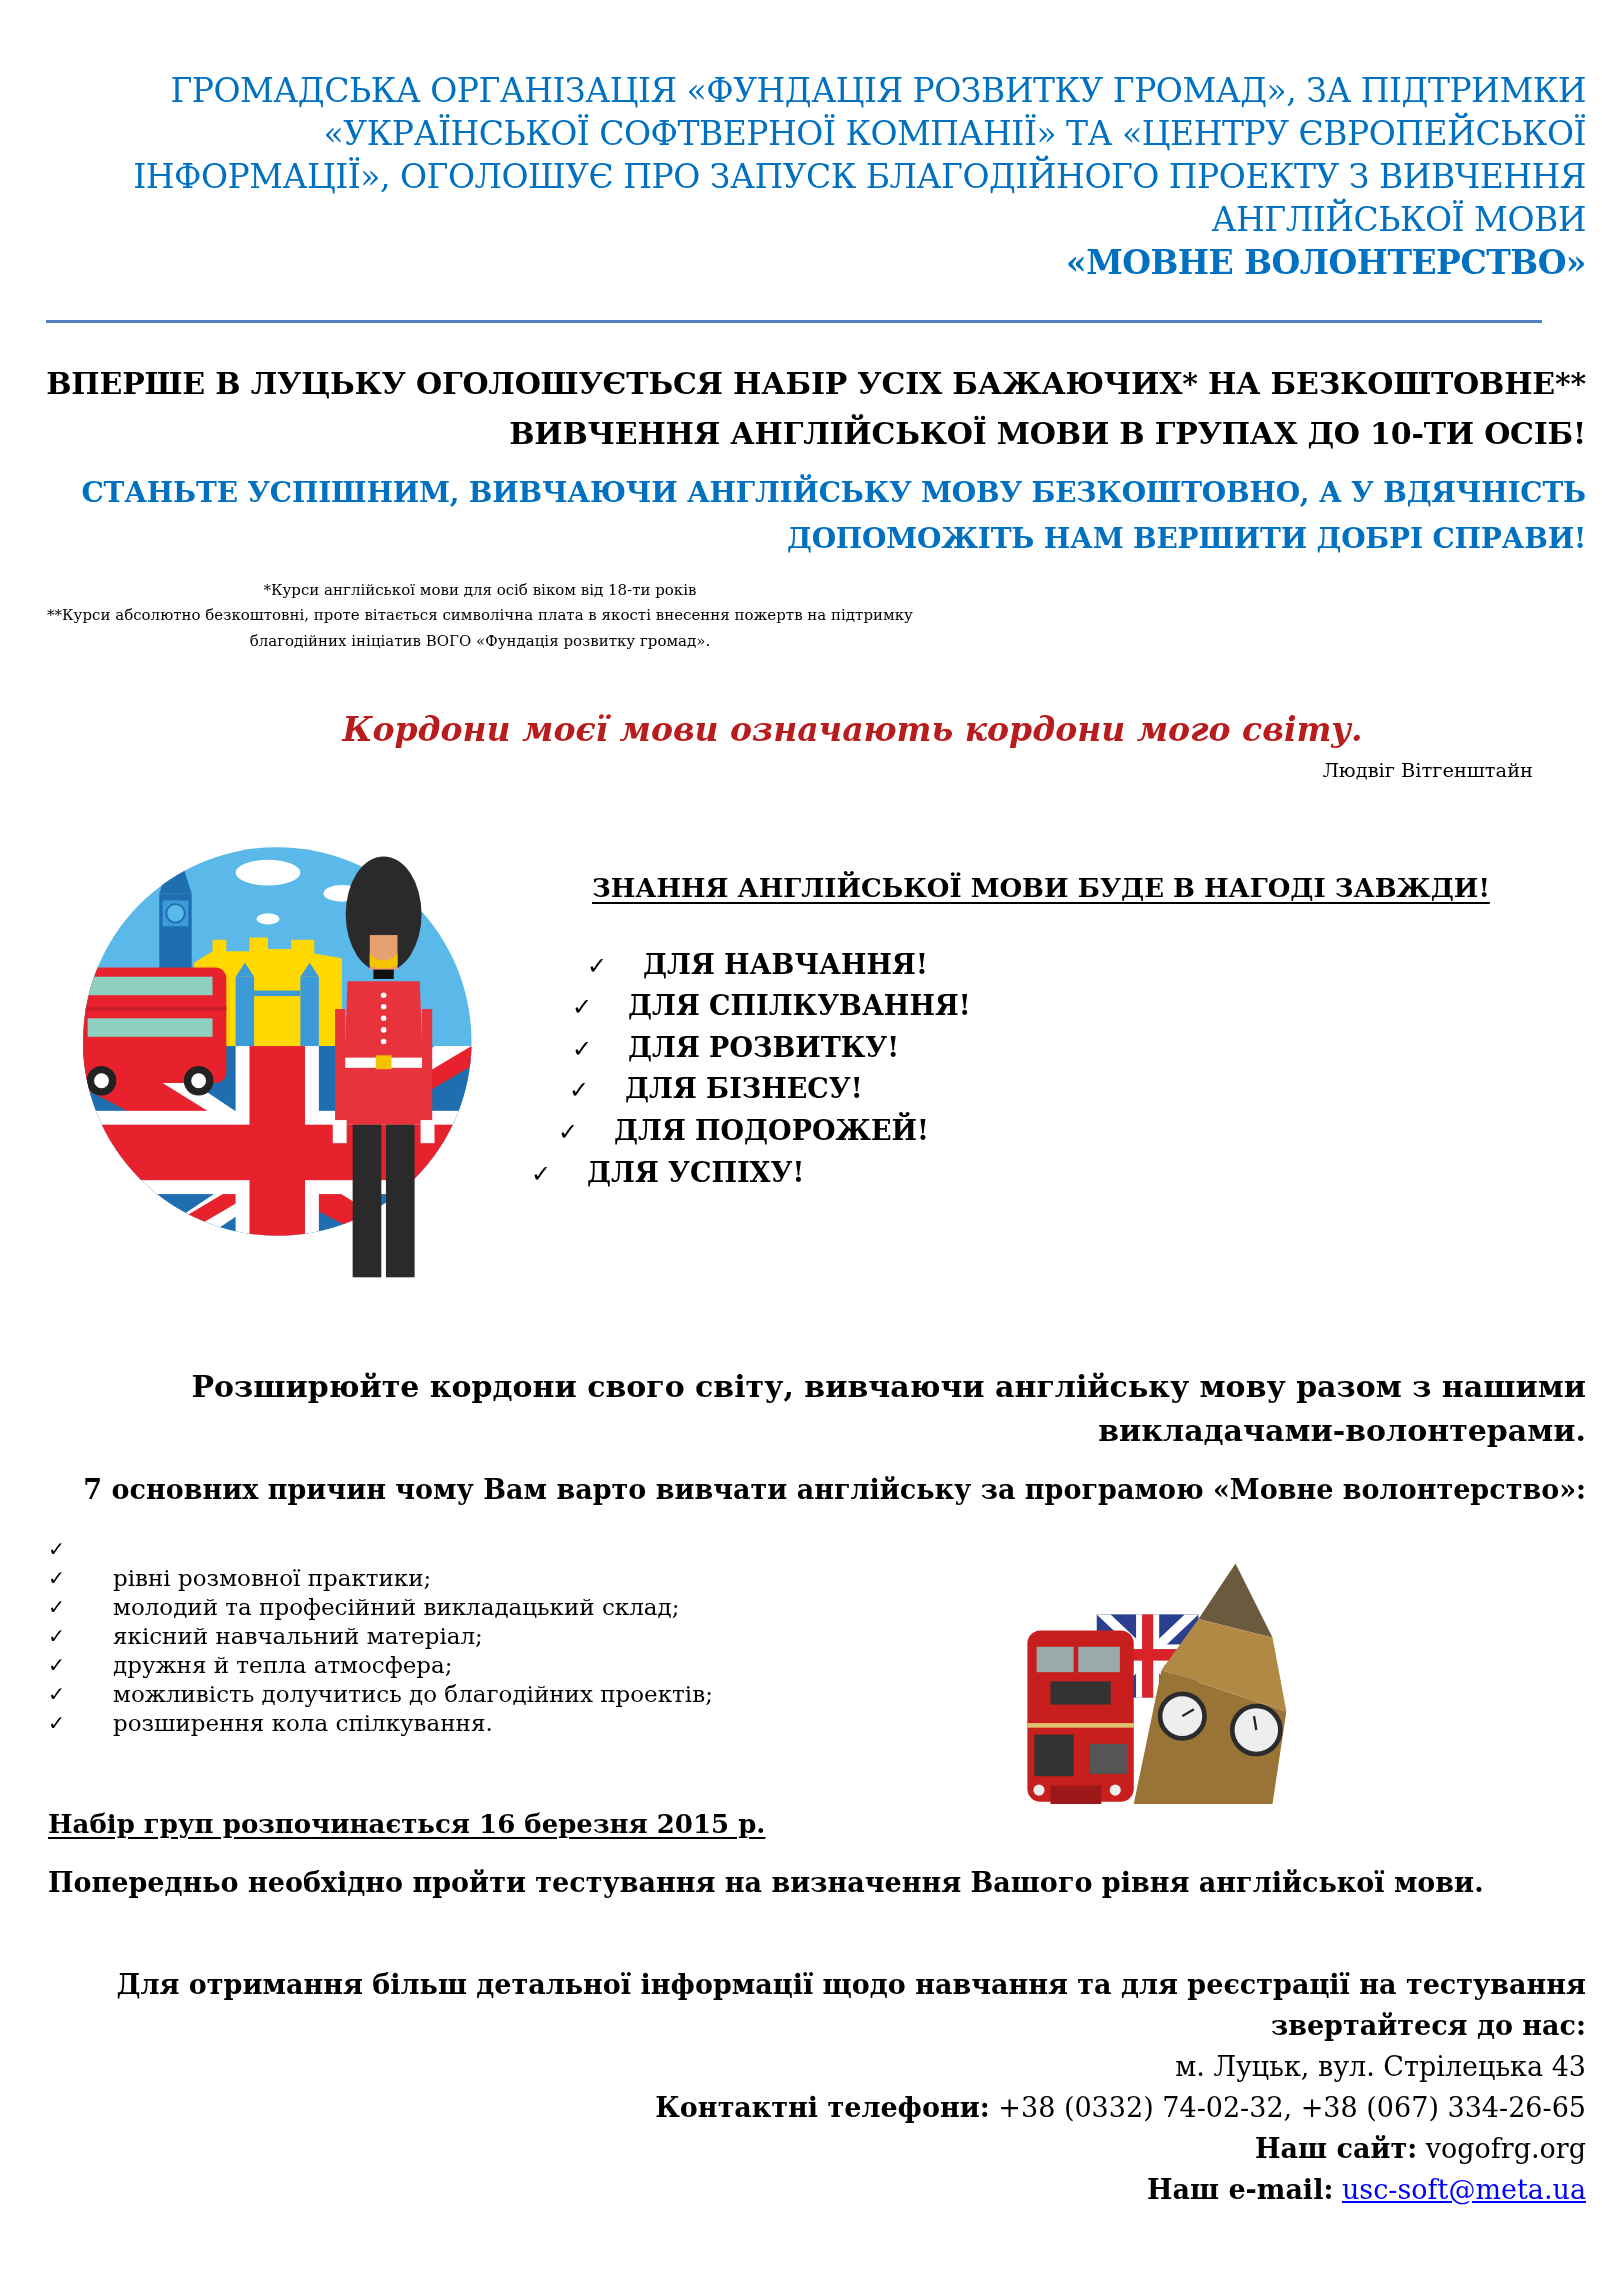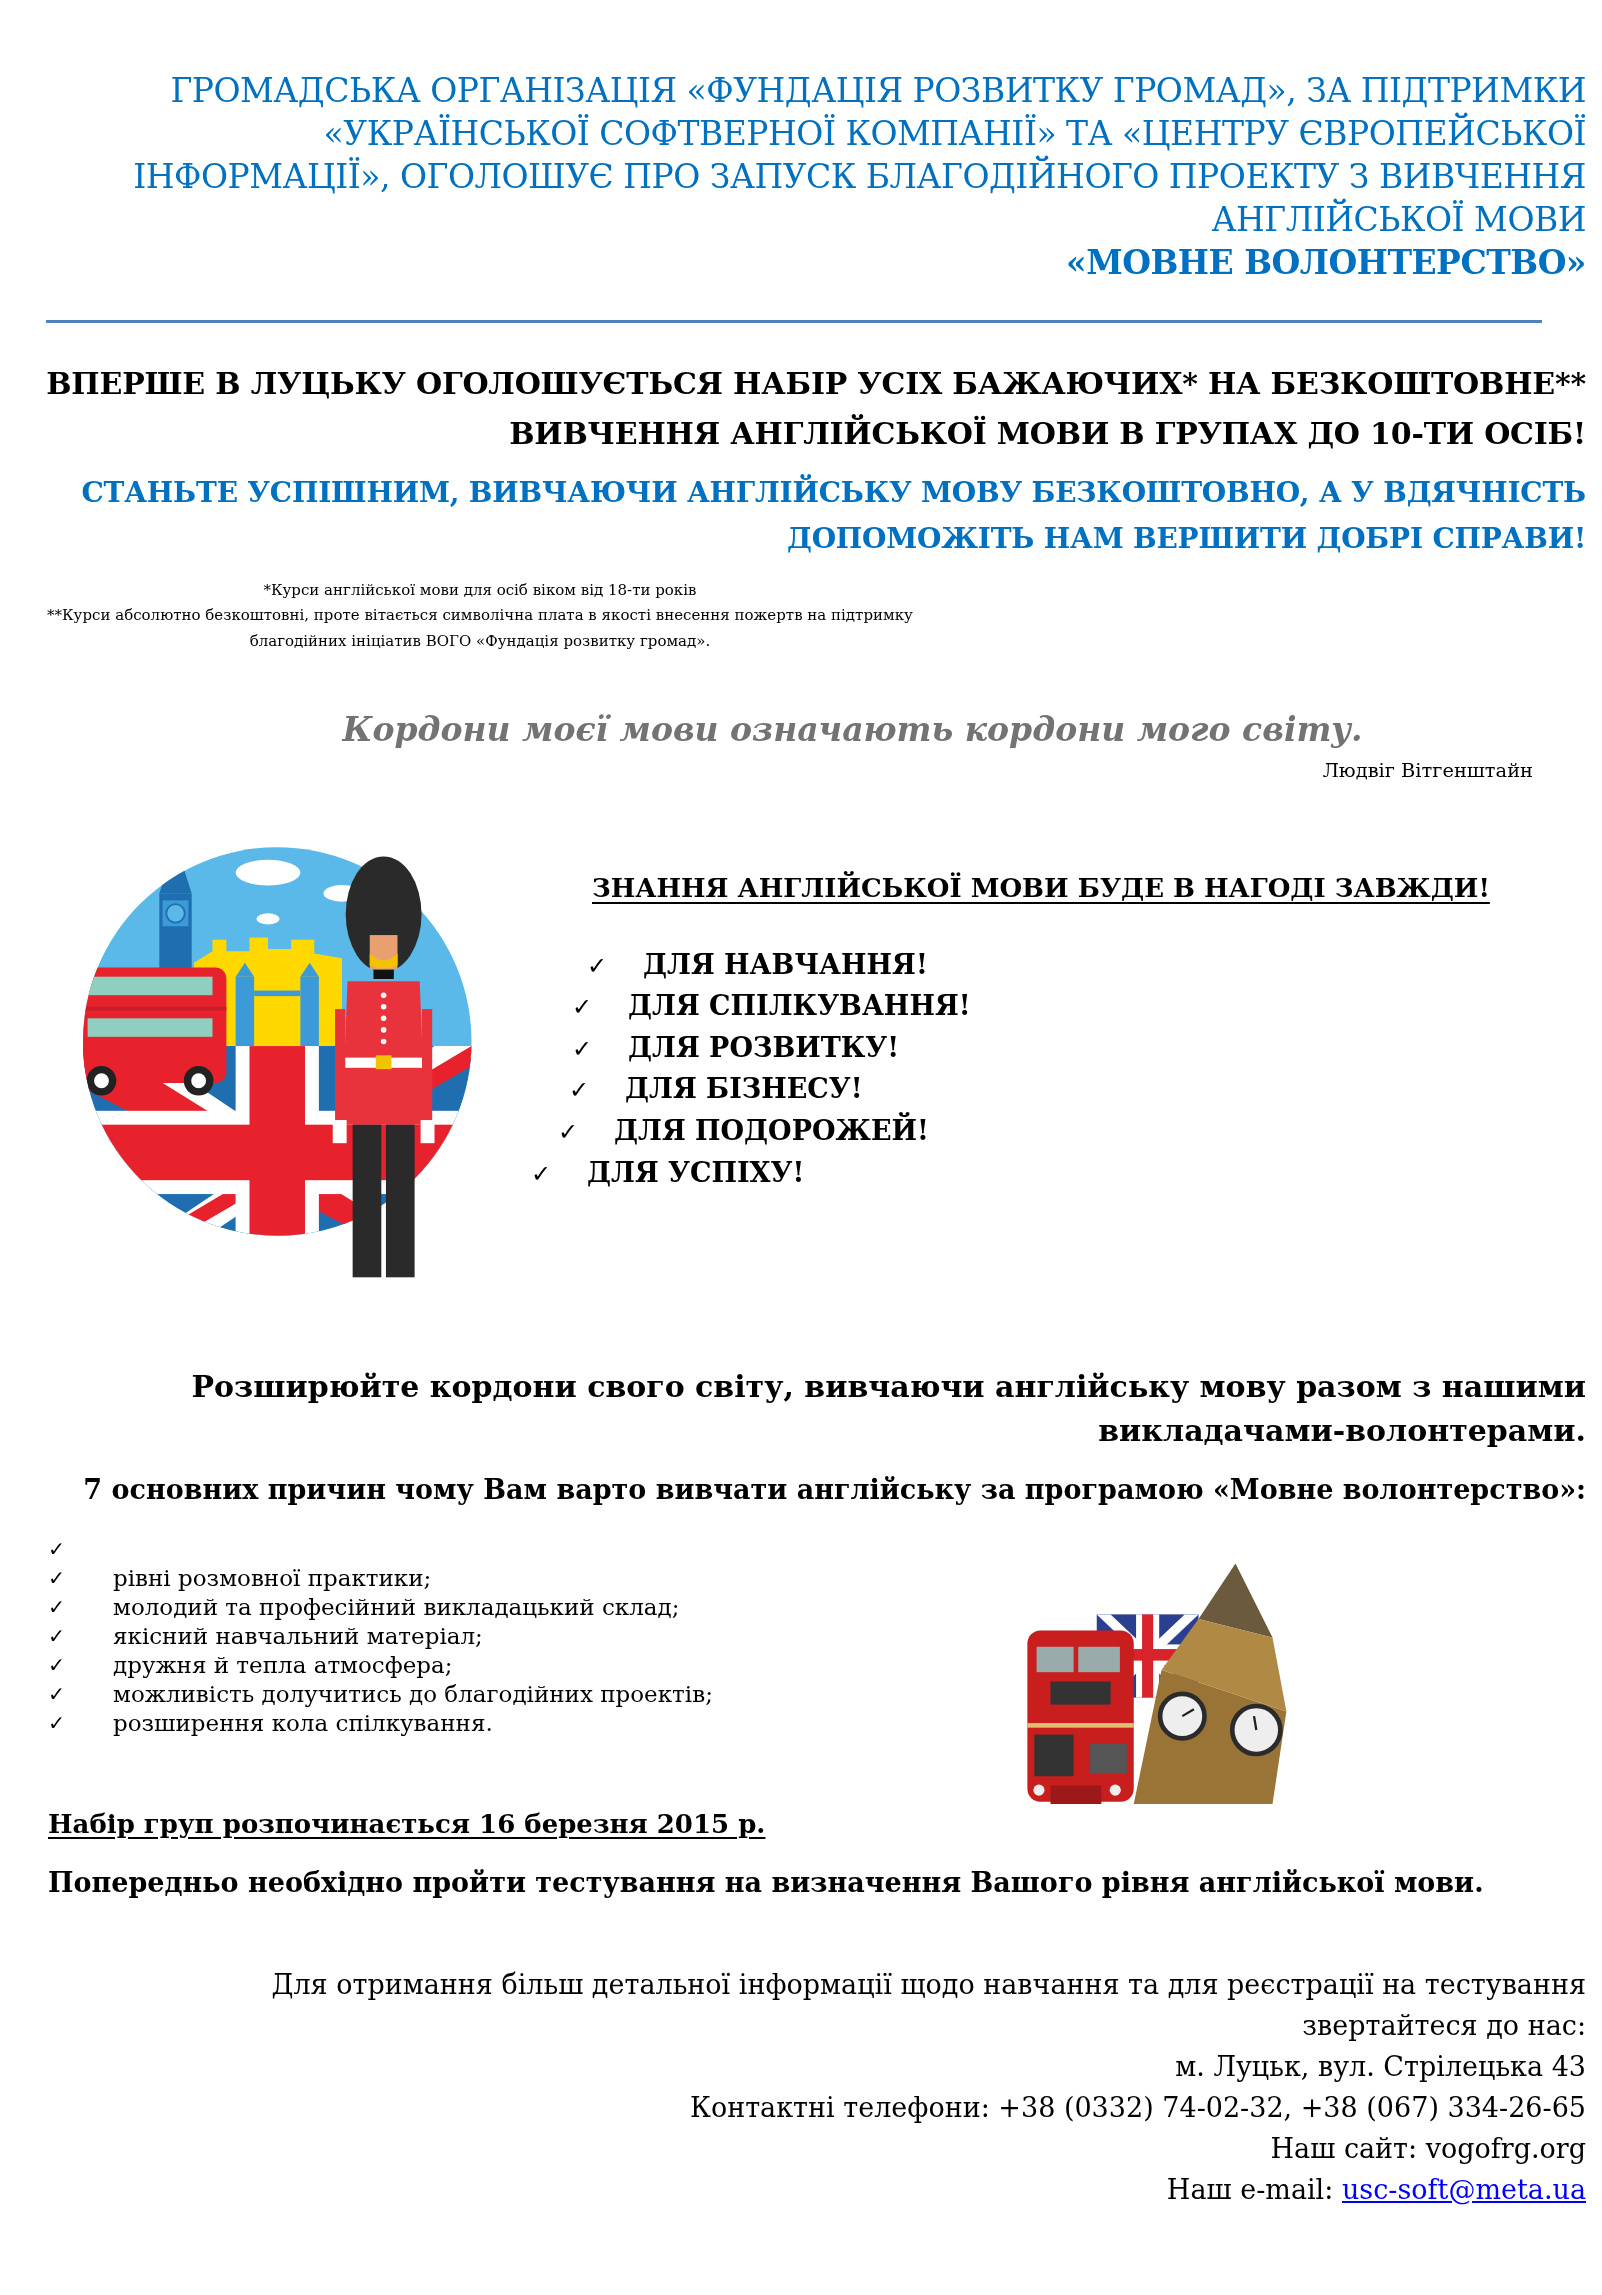--- a/index.html
+++ b/index.html
@@ -17,21 +17,21 @@
   
   #announce { top:359px; font-size:30px; font-weight:bold; line-height:50px; letter-spacing:-0.2px; }
   #slogan { top:470px; font-size:28px; font-weight:bold; color:#0070c0; line-height:46px; letter-spacing:-0.2px; }
 
   
   #notes { top:578px; left:47px; font-size:15px; line-height:25.4px;text-align:center; }
   #notes div { white-space:nowrap; }
 
   
   #quote { top:710px; left:0; width:1603px; text-align:center; font-size:33px; font-style:italic;
-           font-weight:bold; color:#737373; padding-left:102px; box-sizing:border-box; }
+           font-weight:bold; color:#b91c1c; padding-left:102px; box-sizing:border-box; }
   #author { top:759px; right:70px; font-size:19.4px;text-align:center; }
 
   
   #illu1 { top:824px; left:83px; width:407px; height:458px; }
 
   
   #benefits-title { top:833px; left:592px; font-size:26px; font-weight:bold; text-decoration:underline;
                     text-decoration-thickness:2.3px; text-underline-offset:4.6px;margin-top:40px; }
   .benefit { position:absolute; font-size:27px; font-weight:bold; white-space:nowrap; }
   .benefit .chk { display:inline-block; width:56px; font-weight:normal; font-size:24px; }
@@ -45,21 +45,21 @@
   .reason .chk { width:65px; flex:none; font-size:20.4px; }
   .reason em { font-style:italic; }
 
   #illu2 { top:1545px; left:995px; width:296px; height:259px; }
 
   #start { top:1809px; left:48px; font-size:26px; font-weight:bold; text-decoration:underline;
            text-decoration-thickness:2.3px; text-underline-offset:3.7px; }
   #pretest { top:1867px; left:48px; font-size:27px; font-weight:bold; }
 
   #contacts { top:1964px; font-size:27px; line-height:41px; }
-  #contacts b { font-weight:normal; }
+  #contacts b { font-weight:bold; }
   #contacts a { color:#0000ff; text-decoration:underline; }
 </style>
 </head>
 <body>
 
 <div id="header" class="abs center">
   <span class="t">ГРОМАДСЬКА ОРГАНІЗАЦІЯ «ФУНДАЦІЯ РОЗВИТКУ ГРОМАД», ЗА ПІДТРИМКИ</span>
   <span class="t">«УКРАЇНСЬКОЇ СОФТВЕРНОЇ КОМПАНІЇ» ТА «ЦЕНТРУ ЄВРОПЕЙСЬКОЇ</span>
   <span class="t">ІНФОРМАЦІЇ», ОГОЛОШУЄ ПРО ЗАПУСК БЛАГОДІЙНОГО ПРОЕКТУ З ВИВЧЕННЯ</span>
   <span class="t">АНГЛІЙСЬКОЇ МОВИ</span>

